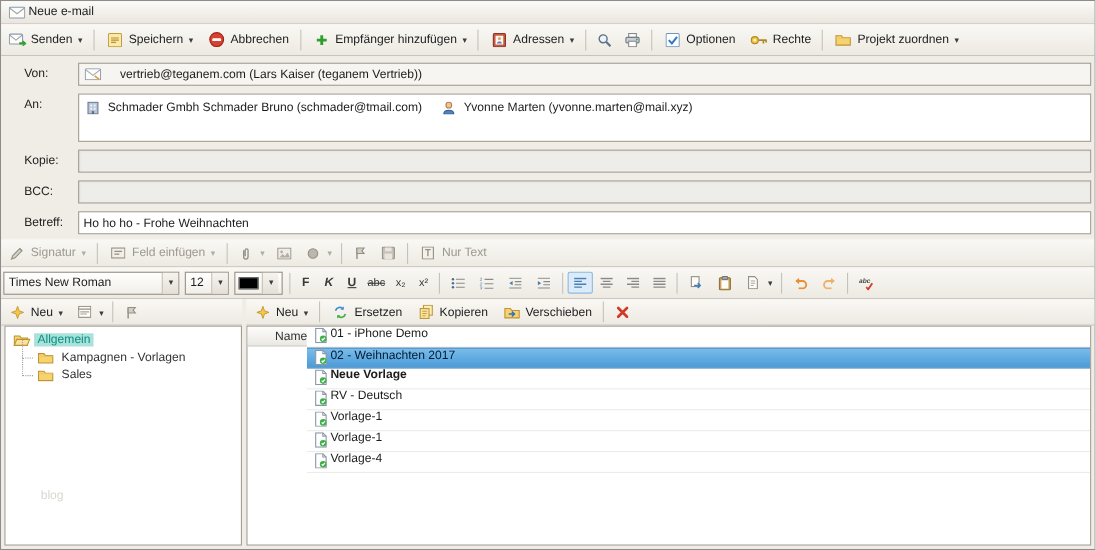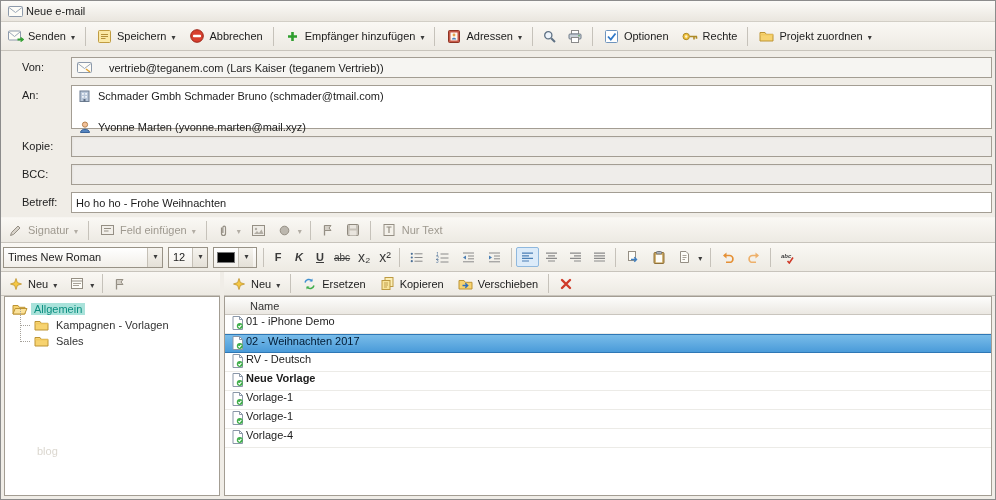--- a/index.html
+++ b/index.html
@@ -30,54 +30,54 @@
   .ic svg{display:block}
 
   
   .form-area{flex:none;padding:6px 0 0 13px;background:#f0ede7}
   .frow{display:flex;align-items:flex-start;margin:0 3px 7px 0}
   .frow:last-child{margin-bottom:4px}
   .flabel{width:57px;flex:none;padding:4px 4px 0 8px;color:#222}
   .ffield{flex:1;border:1px solid #a39d93;background:#fff;min-height:21px;display:flex;align-items:center;gap:16px;padding:1px 4px}
   .ffield.gray{background:#efedea;box-shadow:inset 1px 1px 2px rgba(0,0,0,.04)}
   .ffield.lite{background:#f6f5f2}
-  .ffield.multi{flex-direction:column;align-items:stretch;height:44px;justify-content:flex-start;padding:2px 4px}
+  .ffield.multi{flex-direction:row;align-items:stretch;height:44px;justify-content:flex-start;padding:2px 4px}
   .recipient{display:flex;align-items:center;gap:5px;height:20px}
 
   
   .selbox{display:flex;align-items:center;height:21px;border:1px solid #989286;background:linear-gradient(#fff,#f2efe9);margin:0 2px}
   .selbox .val{flex:1;padding:0 4px;overflow:hidden;white-space:nowrap;text-overflow:ellipsis}
   .selbox .dd-btn{width:15px;align-self:stretch;border-left:1px solid #c5c0b6;display:flex;align-items:center;justify-content:center;
     background:linear-gradient(#f6f4ef,#e4e0d7)}
   .fmt-btn{min-width:20px;height:20px;display:inline-flex;align-items:center;justify-content:center;padding:0 2px;
     border:1px solid transparent;border-radius:2px;color:#3a3a3a}
   .fmt-btn.b{font-weight:bold}
   .fmt-btn.i{font-style:italic;font-weight:bold}
   .fmt-btn.u{text-decoration:underline;font-weight:bold}
   .fmt-btn.s{text-decoration:line-through;font-size:10px}
-  .fmt-btn.sub,.fmt-btn.sup{font-size:14px}
+  .fmt-btn.sub,.fmt-btn.sup{font-size:10px}
   .fmt-btn.active{background:#dcebf9;border-color:#8fb8de}
   .swatch{width:18px;height:11px;border:1px solid #777;background:#000;margin:0 3px}
 
   
   .bottom{flex:1;display:flex;min-height:0;background:#f0ede7}
   .left-panel{width:219px;flex:none;display:flex;flex-direction:column;min-height:0}
   .splitter{width:4px;flex:none}
   .right-panel{flex:1;display:flex;flex-direction:column;min-height:0}
 
   .tree-box{flex:1;margin:0 0 3px 3px;border:1px solid #a39d93;background:#fff;position:relative;padding:4px 2px;overflow:hidden}
   .tree-item{display:flex;align-items:center;gap:3px;height:16px;padding-left:4px;position:relative}
   .tree-item.lvl1{padding-left:26px}
   .tree-item.lvl1::before{content:"";position:absolute;left:13px;top:-8px;width:9px;height:16px;
     border-left:1px dotted #a5a19a;border-bottom:1px dotted #a5a19a}
   .tree-label{padding:0 3px;color:#333}
   .tree-label.sel{background:var(--tsel,#a9e2da);color:#0b8f80}
   .watermark{position:absolute;left:32px;bottom:38px;color:#dbd7cf;font-size:11px}
 
-  .table-box{flex:1;margin:0 3px 3px 0;border:1px solid #a39d93;background:#fff;display:flex;flex-direction:column;overflow:hidden}
+  .table-box{flex:1;margin:0 3px 3px 0;border:1px solid #a39d93;background:#fff;display:flex;overflow:hidden}
   .thead{height:18px;flex:none;display:flex;align-items:center;padding-left:25px;color:#333;
     background:linear-gradient(#fdfdfc,#ebe8e2);border-bottom:1px solid #c9c5be}
   .tbody{flex:1;overflow:hidden}
   .trow{display:flex;align-items:flex-start;gap:0;height:19px;padding:0 4px;border-bottom:1px solid #ecebe7}
   .trow.sel{background:linear-gradient(var(--sel-light,#79bce9),var(--sel,#4a9bd9));
     border-top:1px solid #2e77b5;border-bottom:1px solid #2e77b5;color:#001a33}
   .trow.bold{font-weight:bold}
 </style>
 </head>
 <body>
@@ -619,41 +619,41 @@
               <i class="ic">
                 <svg width="13" height="14">
                   <path d="M2 0.5h6.5L11.5 3.5v10H2z" fill="#fff" stroke="#8a97a8"></path>
                   <path d="M8.5 0.5v3h3" fill="none" stroke="#8a97a8"></path>
                   <circle cx="8.8" cy="10" r="3" fill="#3fae4a"></circle>
                   <path d="M7.4 10l1.1 1.1 1.9-2.2" fill="none" stroke="#fff" stroke-width="1.1"></path>
                 </svg>
               </i>
               <span>02 - Weihnachten 2017</span>
             </div>
-            <div class="trow">
+            <div class="trow bold">
               <i class="ic">
                 <svg width="13" height="14">
                   <path d="M2 0.5h6.5L11.5 3.5v10H2z" fill="#fff" stroke="#8a97a8"></path>
                   <path d="M8.5 0.5v3h3" fill="none" stroke="#8a97a8"></path>
                   <circle cx="8.8" cy="10" r="3" fill="#3fae4a"></circle>
                   <path d="M7.4 10l1.1 1.1 1.9-2.2" fill="none" stroke="#fff" stroke-width="1.1"></path>
                 </svg>
               </i>
-              <span>RV - Deutsch</span>
-            </div>
-            <div class="trow bold">
+              <span>Neue Vorlage</span>
+            </div>
+            <div class="trow">
               <i class="ic">
                 <svg width="13" height="14">
                   <path d="M2 0.5h6.5L11.5 3.5v10H2z" fill="#fff" stroke="#8a97a8"></path>
                   <path d="M8.5 0.5v3h3" fill="none" stroke="#8a97a8"></path>
                   <circle cx="8.8" cy="10" r="3" fill="#3fae4a"></circle>
                   <path d="M7.4 10l1.1 1.1 1.9-2.2" fill="none" stroke="#fff" stroke-width="1.1"></path>
                 </svg>
               </i>
-              <span>Neue Vorlage</span>
+              <span>RV - Deutsch</span>
             </div>
             <div class="trow">
               <i class="ic">
                 <svg width="13" height="14">
                   <path d="M2 0.5h6.5L11.5 3.5v10H2z" fill="#fff" stroke="#8a97a8"></path>
                   <path d="M8.5 0.5v3h3" fill="none" stroke="#8a97a8"></path>
                   <circle cx="8.8" cy="10" r="3" fill="#3fae4a"></circle>
                   <path d="M7.4 10l1.1 1.1 1.9-2.2" fill="none" stroke="#fff" stroke-width="1.1"></path>
                 </svg>
               </i>

